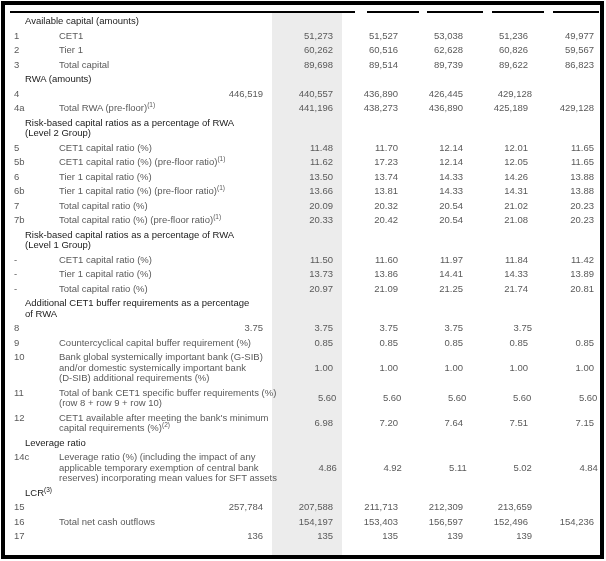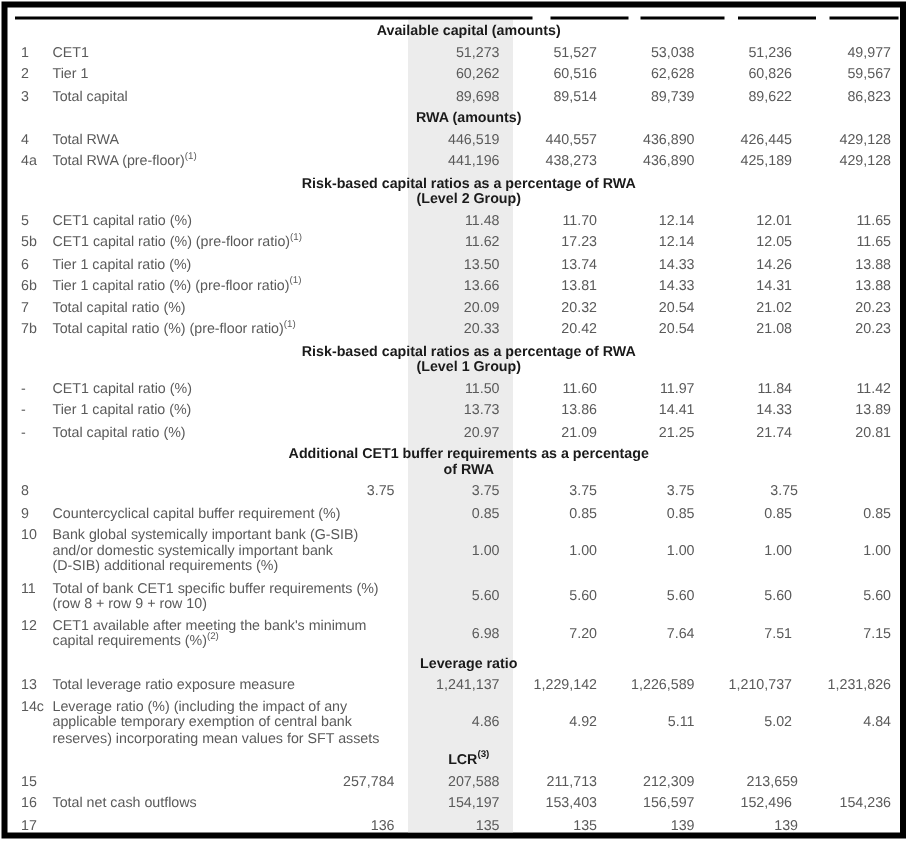--- a/index.html
+++ b/index.html
@@ -46,33 +46,33 @@
   }
   .row {
     display: grid;
     grid-template-columns: 30px 1fr 70px 65px 65px 65px 62px;
     align-items: center;
     padding: 2px 0;
   }
   .hlabel {
     grid-column: 1 / 8;
     padding-left: 20px;
-    font-weight: bold;
+    font-weight: normal;
     color: #1a1a1a;
     white-space: pre;
-    text-align: center;
   }
   .num {
     padding-left: 9px;
     color: #5a5a5a;
     align-self: start;
   }
   .lab {
     color: #5a5a5a;
     white-space: pre;
+    margin-left: 24px;
   }
   .val {
     text-align: right;
     padding-right: 10px;
     color: #5a5a5a;
     font-variant-numeric: tabular-nums;
   }
   .val.c5 { padding-right: 6px; }
   .sup {
     font-size: 6.5px;
@@ -122,21 +122,20 @@
           <div class="val c2">89,514</div>
           <div class="val c3">89,739</div>
           <div class="val c4">89,622</div>
           <div class="val c5">86,823</div>
         </div>
         <div class="row">
           <div class="hlabel"><span>RWA (amounts)</span></div>
         </div>
         <div class="row">
           <div class="num">4</div>
-          <div class="lab"><span>Total RWA</span></div>
           <div class="val c1">446,519</div>
           <div class="val c2">440,557</div>
           <div class="val c3">436,890</div>
           <div class="val c4">426,445</div>
           <div class="val c5">429,128</div>
         </div>
         <div class="row">
           <div class="num">4a</div>
           <div class="lab"><span>Total RWA (pre-floor)</span><span class="sup">(1)</span></div>
           <div class="val c1">441,196</div>
@@ -283,29 +282,20 @@
           <div class="val c1">6.98</div>
           <div class="val c2">7.20</div>
           <div class="val c3">7.64</div>
           <div class="val c4">7.51</div>
           <div class="val c5">7.15</div>
         </div>
         <div class="row">
           <div class="hlabel"><span>Leverage ratio</span></div>
         </div>
         <div class="row">
-          <div class="num">13</div>
-          <div class="lab"><span>Total leverage ratio exposure measure</span></div>
-          <div class="val c1">1,241,137</div>
-          <div class="val c2">1,229,142</div>
-          <div class="val c3">1,226,589</div>
-          <div class="val c4">1,210,737</div>
-          <div class="val c5">1,231,826</div>
-        </div>
-        <div class="row">
           <div class="num">14c</div>
           <div class="lab"><span>Leverage ratio (%) (including the impact of any
 applicable temporary exemption of central bank
 reserves) incorporating mean values for SFT assets</span></div>
           <div class="val c1">4.86</div>
           <div class="val c2">4.92</div>
           <div class="val c3">5.11</div>
           <div class="val c4">5.02</div>
           <div class="val c5">4.84</div>
         </div>

